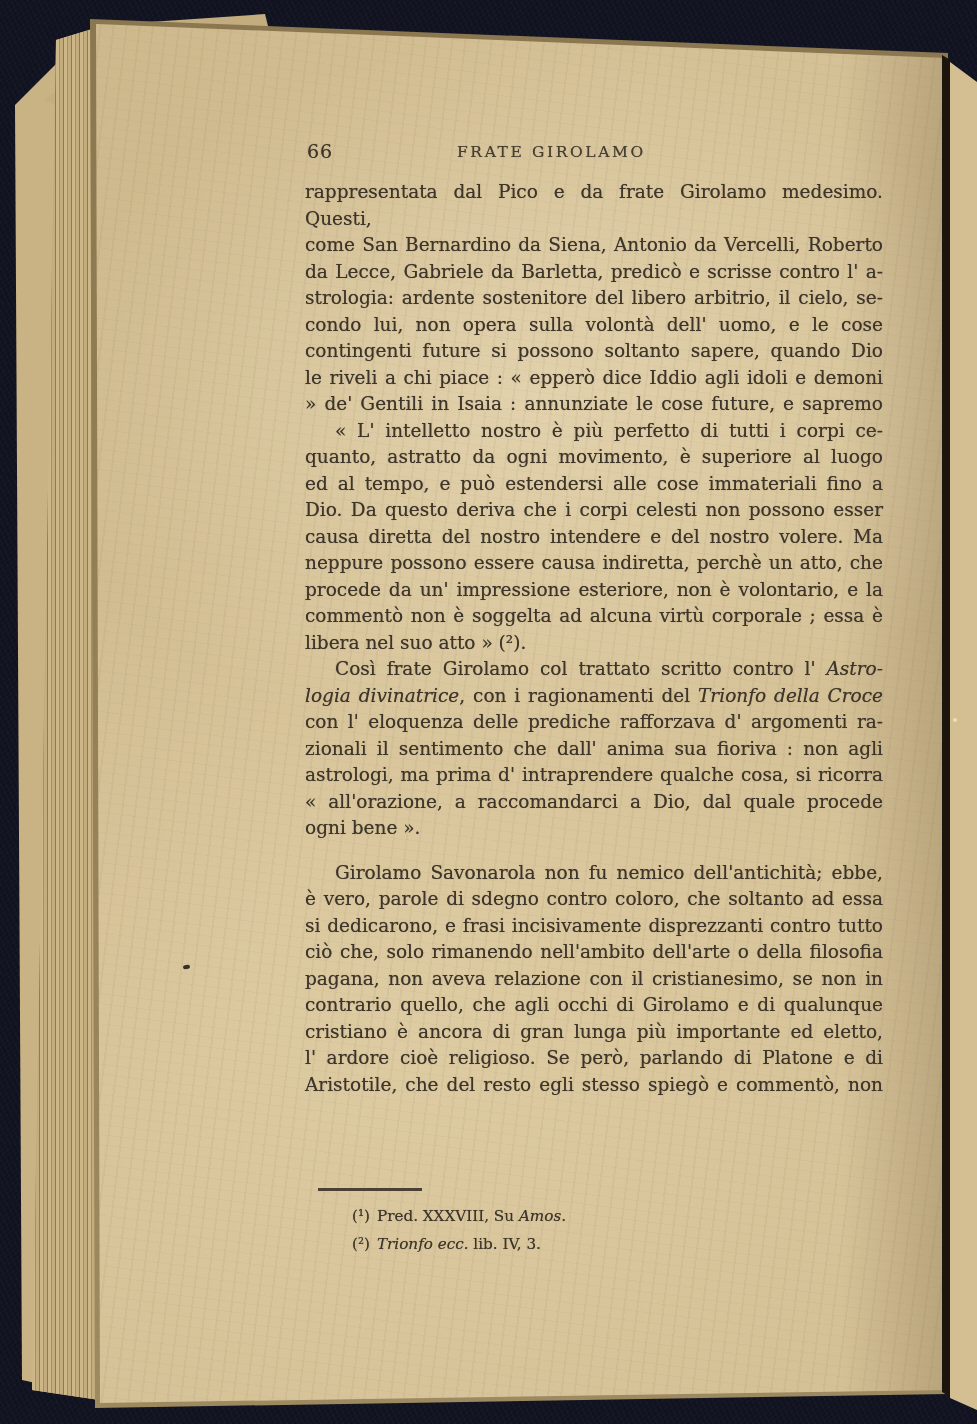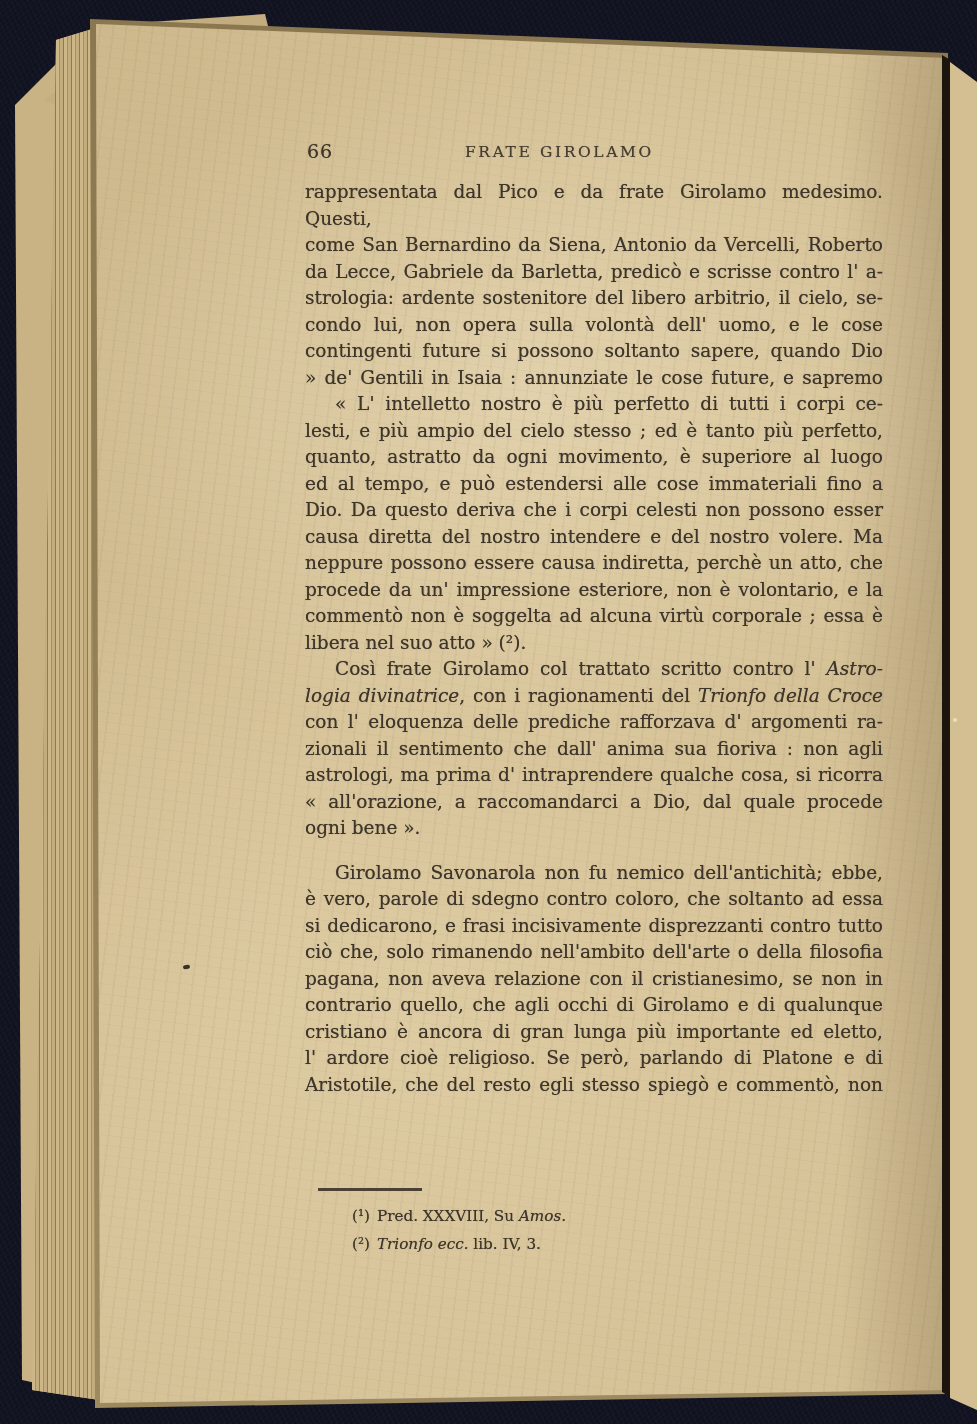--- a/index.html
+++ b/index.html
@@ -52,21 +52,21 @@
   }
   .speck-dark{position:absolute; left:183px; top:965px; width:7px; height:4px;
     background:#35322c; border-radius:2px; transform:rotate(-8deg);}
   .speck-light{position:absolute; left:953px; top:718px; width:4px; height:4px;
     background:#eadfc0; border-radius:50%;}
   
   .content{position:absolute; inset:0; color:#3d352a;
     text-shadow:0 0 0.7px rgba(62,52,40,0.65);}
   .running-header{position:absolute; left:305px; top:131px; width:578px; height:24px;margin-top:8px;}
   .page-number{position:absolute; left:2px; top:1px; font-size:19px; letter-spacing:1px;}
-  .header-title{position:absolute; left:160px; top:4px; font-size:15.5px; letter-spacing:2.6px; color:#463e31;}
+  .header-title{position:absolute; left:152px; top:4px; font-size:15.5px; letter-spacing:2.6px; color:#463e31;}
   .body-text{position:absolute; left:305px; top:179px; width:578px; font-size:18.5px;}
   .line{line-height:26.5px; text-align:justify; text-align-last:justify; white-space:normal;}
   .line.flush{text-align-last:left;}
   .line.indent{text-indent:30px;}
   .paragraph.gap{margin-top:18px;}
   .footnote-rule{position:absolute; left:318px; top:1188px; width:104px; height:2.5px;
     background:#4a4034;}
   .footnotes{position:absolute; left:352px; top:1203px; width:500px;}
   .footnote{font-size:15.2px; line-height:27.5px;}
   .fn-marker{margin-right:7px;}
@@ -92,25 +92,25 @@
       <span class="header-title">FRATE GIROLAMO</span>
     </div>
     <div class="body-text">
         <div class="paragraph">
           <div class="line">rappresentata dal Pico e da frate Girolamo medesimo. Questi,</div>
           <div class="line">come San Bernardino da Siena, Antonio da Vercelli, Roberto</div>
           <div class="line">da Lecce, Gabriele da Barletta, predicò e scrisse contro l' a-</div>
           <div class="line">strologia: ardente sostenitore del libero arbitrio, il cielo, se-</div>
           <div class="line">condo lui, non opera sulla volontà dell' uomo, e le cose</div>
           <div class="line">contingenti future si possono soltanto sapere, quando Dio</div>
+          <div class="line">le riveli a chi piace : « epperò dice Iddio agli idoli e demoni</div>
           <div class="line">» de' Gentili in Isaia : annunziate le cose future, e sapremo</div>
         </div>
         <div class="paragraph">
           <div class="line indent">« L' intelletto nostro è più perfetto di tutti i corpi ce-</div>
-          <div class="line">lesti, e più ampio del cielo stesso ; ed è tanto più perfetto,</div>
           <div class="line">quanto, astratto da ogni movimento, è superiore al luogo</div>
           <div class="line">ed al tempo, e può estendersi alle cose immateriali fino a</div>
           <div class="line">Dio. Da questo deriva che i corpi celesti non possono esser</div>
           <div class="line">causa diretta del nostro intendere e del nostro volere. Ma</div>
           <div class="line">neppure possono essere causa indiretta, perchè un atto, che</div>
           <div class="line">procede da un' impressione esteriore, non è volontario, e la</div>
           <div class="line">commentò non è soggelta ad alcuna virtù corporale ; essa è</div>
           <div class="line flush">libera nel suo atto » (²).</div>
         </div>
         <div class="paragraph">

